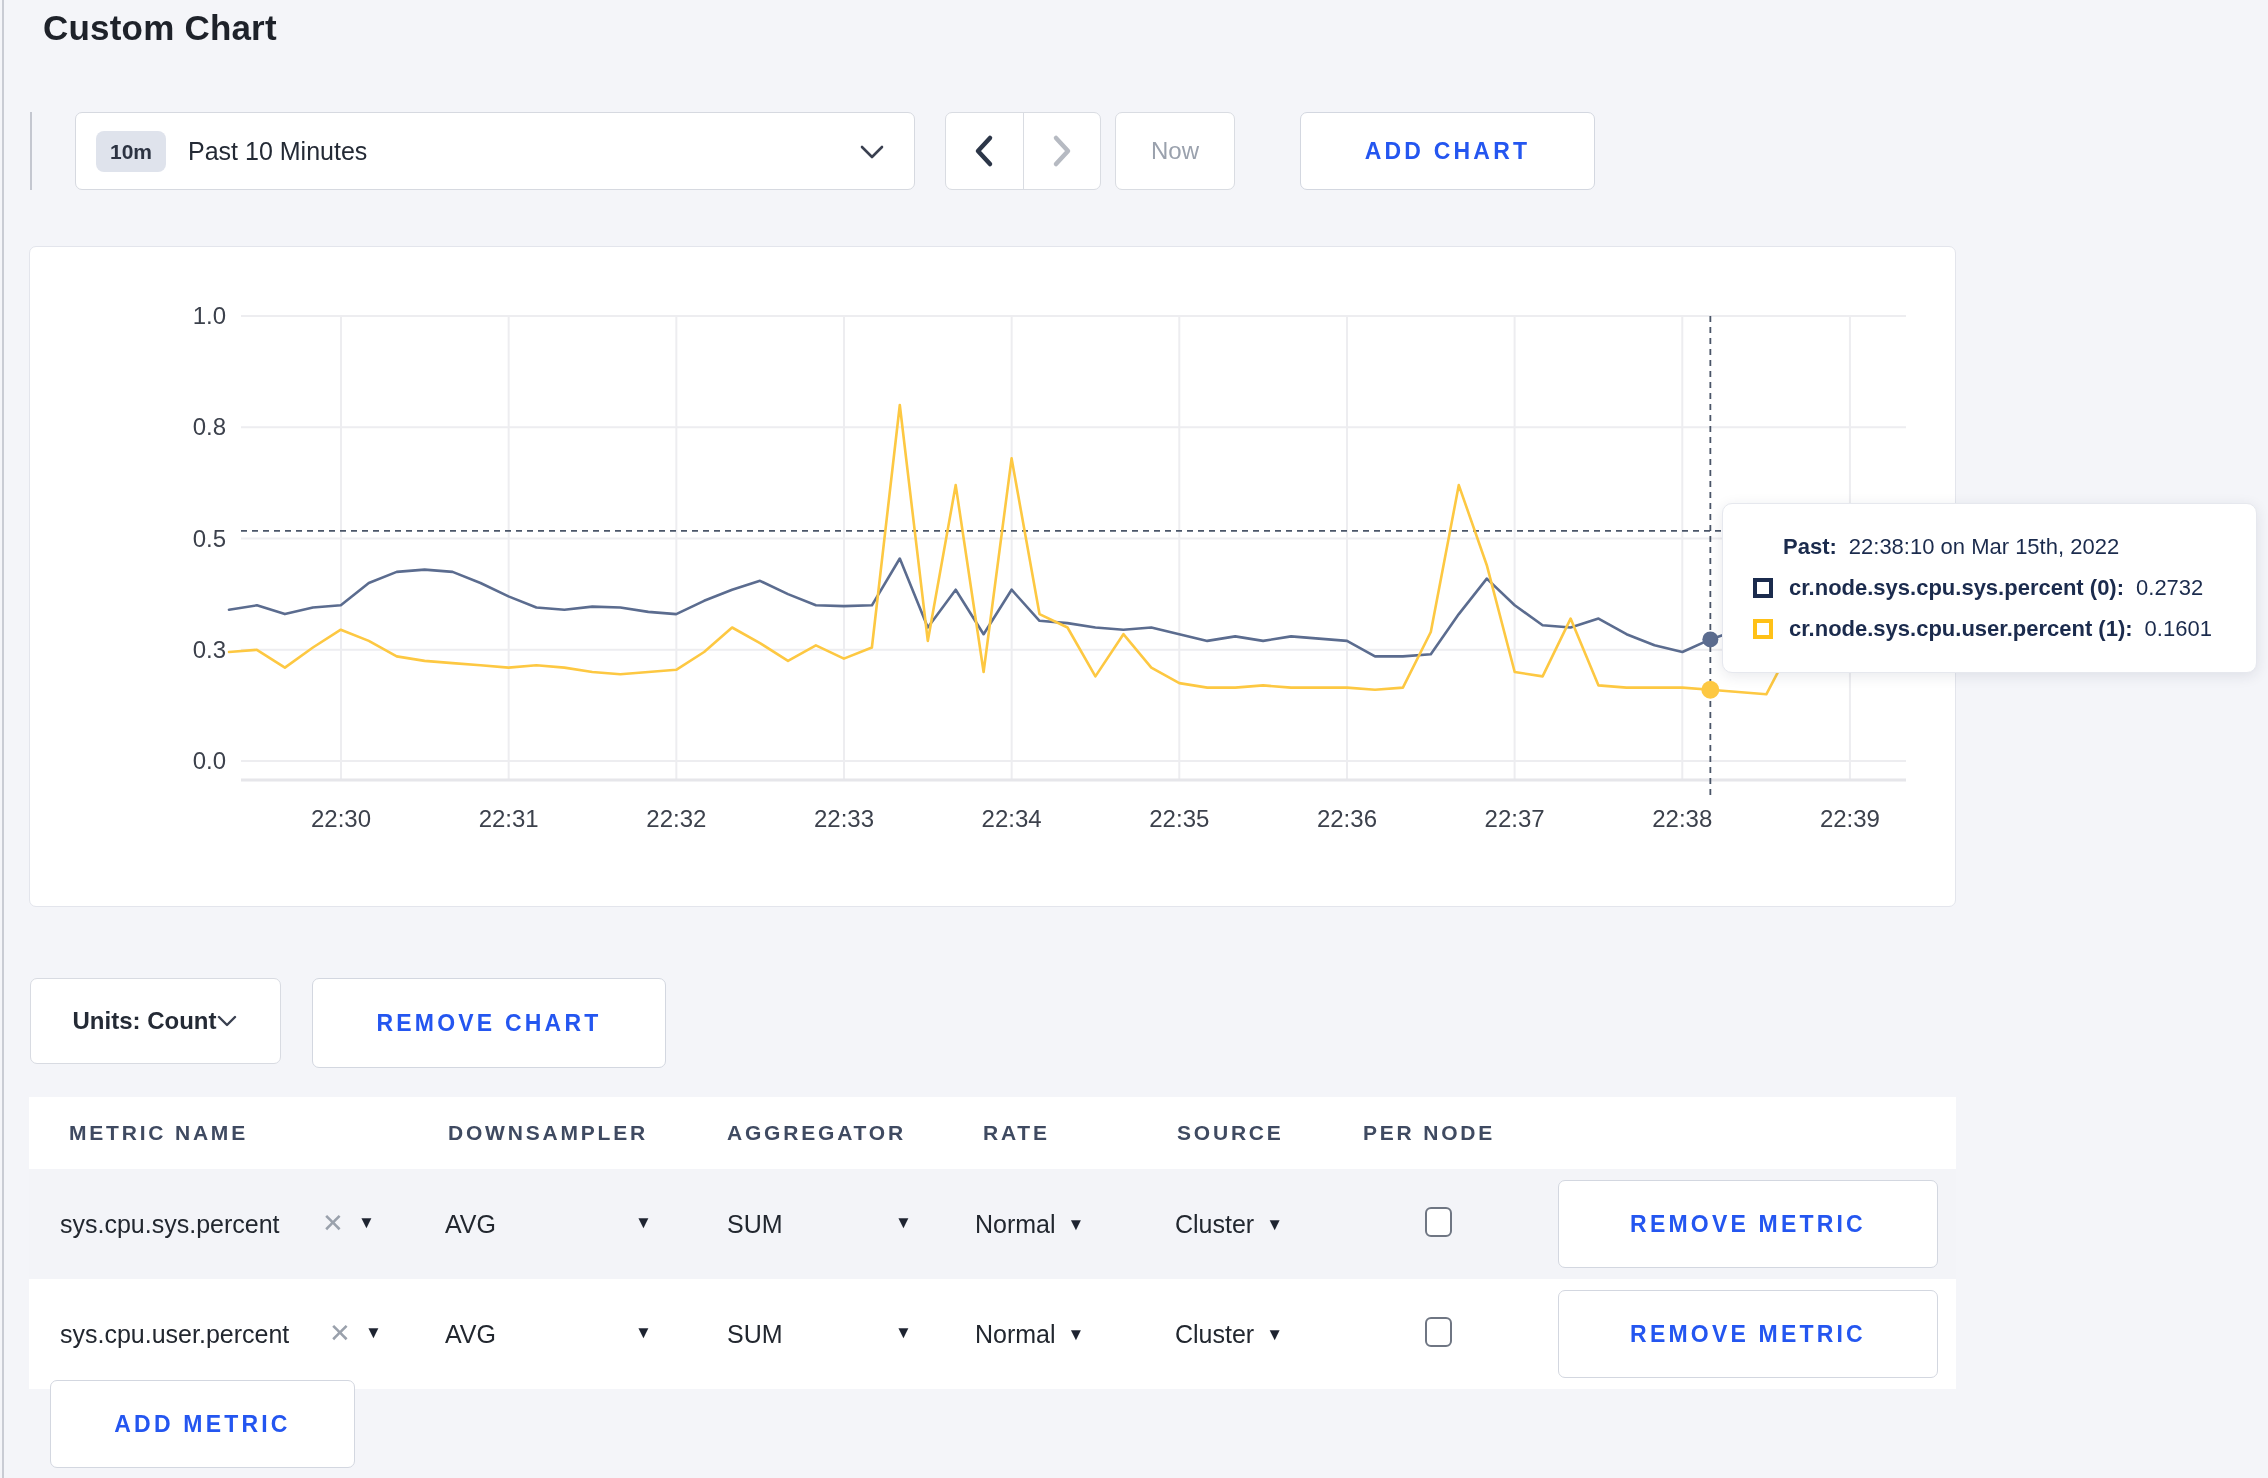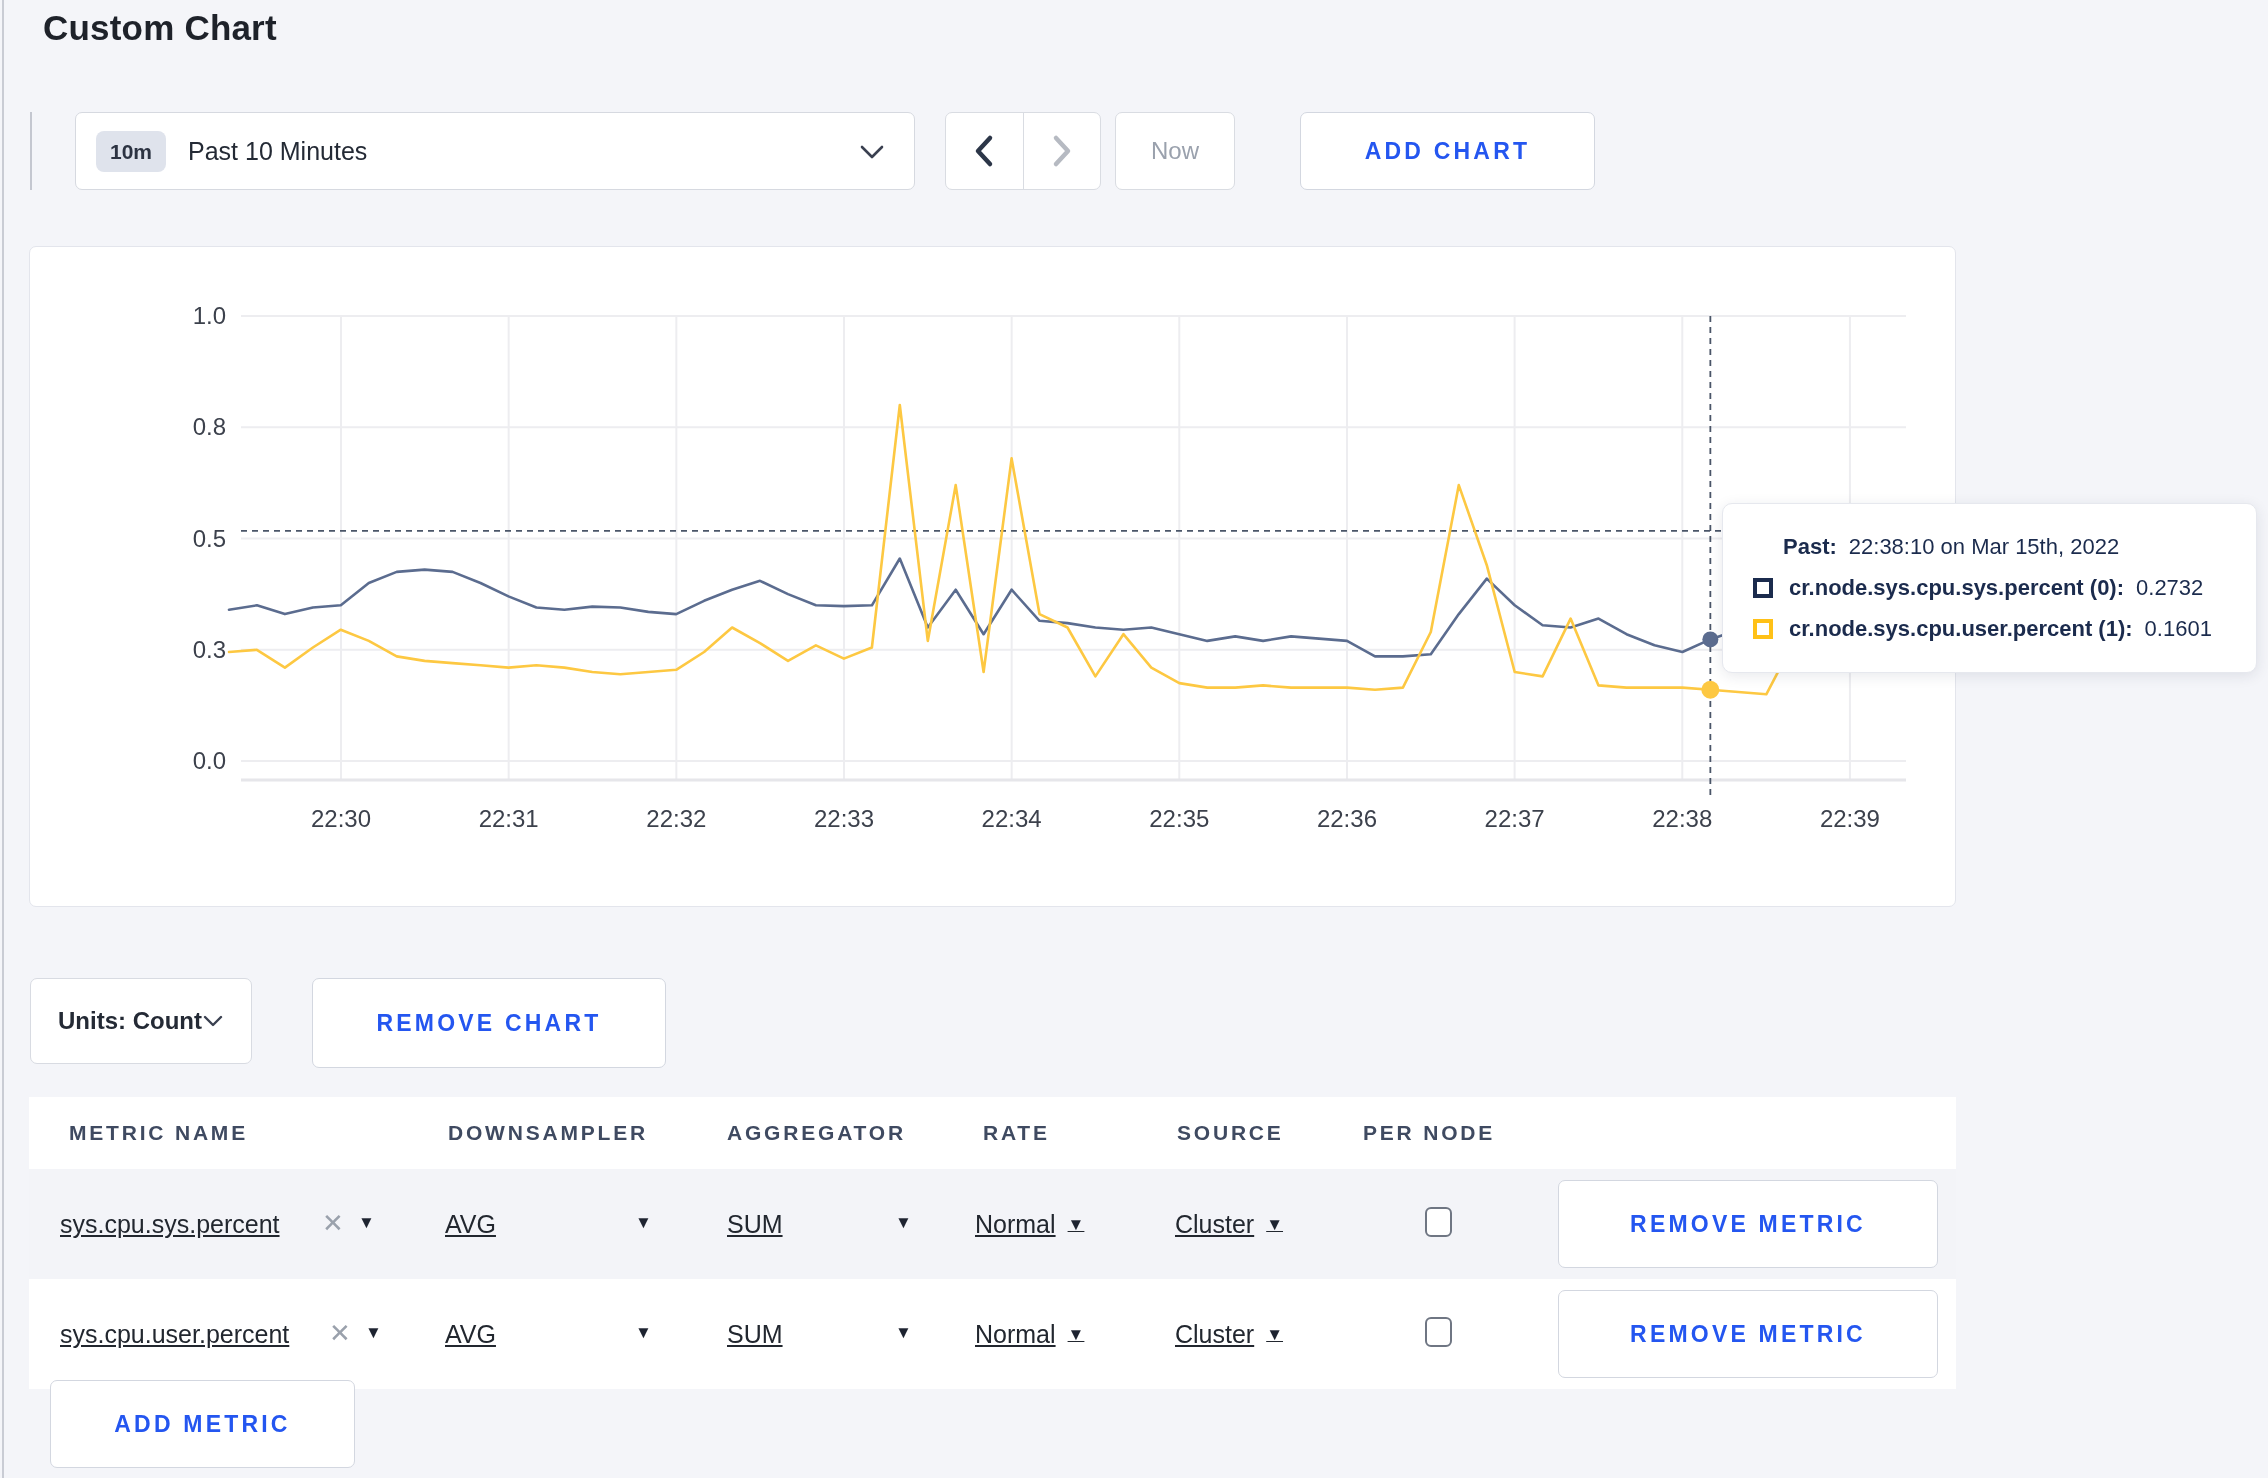--- a/index.html
+++ b/index.html
@@ -70,37 +70,37 @@
     padding-left:30px; gap:15px; z-index:20;
   }
   .tt-row { display:flex; align-items:center; font-size:22px; color:#1b2b4d; }
   .tt-time-row { padding-left:30px; }
   .tt-label { font-weight:700; }
   .tt-value { margin-left:12px; font-weight:400; }
   .tt-swatch { width:20px; height:20px; border:4px solid; margin-right:16px; background:#fff; }
 
   
   .units-button {
-    position:absolute; left:30px; top:978px; width:222px; height:86px;
+    position:absolute; left:30px; top:978px; width:251px; height:86px;
     background:#fff; border:1.5px solid #d8dbe2; border-radius:7px;
     display:flex; align-items:center; justify-content:center; cursor:pointer;
   }
   .units-label { font-size:24px; font-weight:700; color:#242a35; }
   .remove-chart-button { position:absolute; left:312px; top:978px; width:354px; height:90px; }
 
   
   .metrics-card { position:absolute; left:29px; top:1097px; width:1927px; height:292px; background:#fff; }
   .mt-header { position:relative; height:72px; }
   .mt-header span {
     position:absolute; top:24px; font-size:21px; font-weight:600; letter-spacing:2.8px;
     color:#3f4a61; white-space:nowrap;
   }
   .mt-row { position:relative; height:110px; }
   .mt-row.striped { background:#f3f4f8; }
-  .cell { position:absolute; top:41px; font-size:25px; color:#22272f; white-space:nowrap;text-decoration:underline; }
+  .cell { position:absolute; top:41px; font-size:25px; color:#22272f; white-space:nowrap; }
   .x-icon { position:absolute; top:39px; font-size:26px; color:#9aa1ac; cursor:pointer; }
   .dd-caret { position:absolute; top:44px; font-size:17px; color:#1d2330; cursor:pointer; }
   .inline-dd { display:flex; align-items:center; gap:12px; cursor:pointer; }
   .inline-dd .tri { font-size:17px; color:#1d2330; }
   .checkbox {
     position:absolute; left:1396px; top:38px; width:27px; height:30px;
     border:2.5px solid #6f7683; border-radius:6px; background:#fff; cursor:pointer;
   }
   .remove-metric-button { position:absolute; left:1529px; top:11px; width:380px; height:88px; }
   .add-metric-button { position:absolute; left:50px; top:1380px; width:305px; height:88px; }

